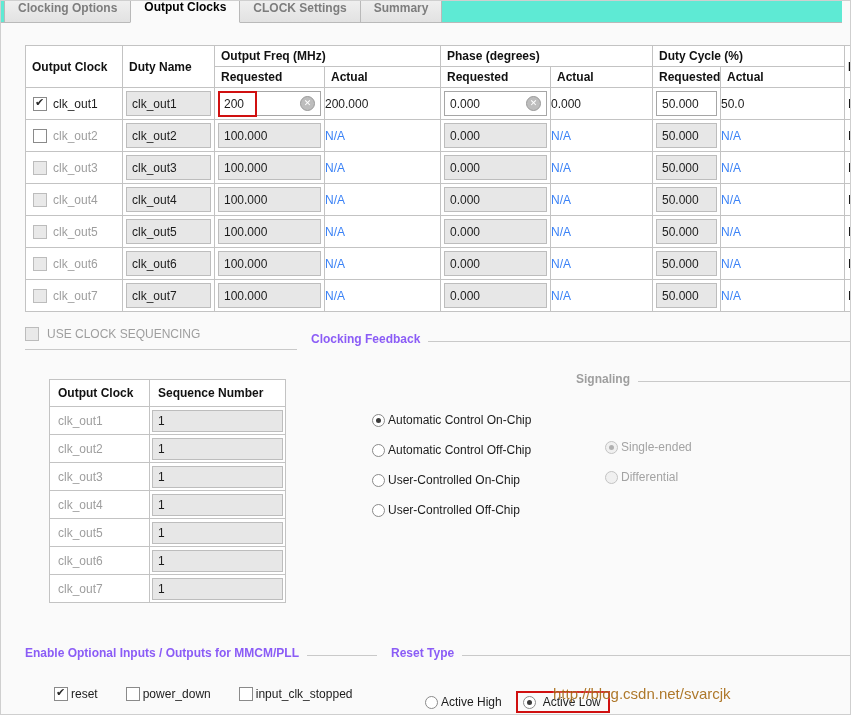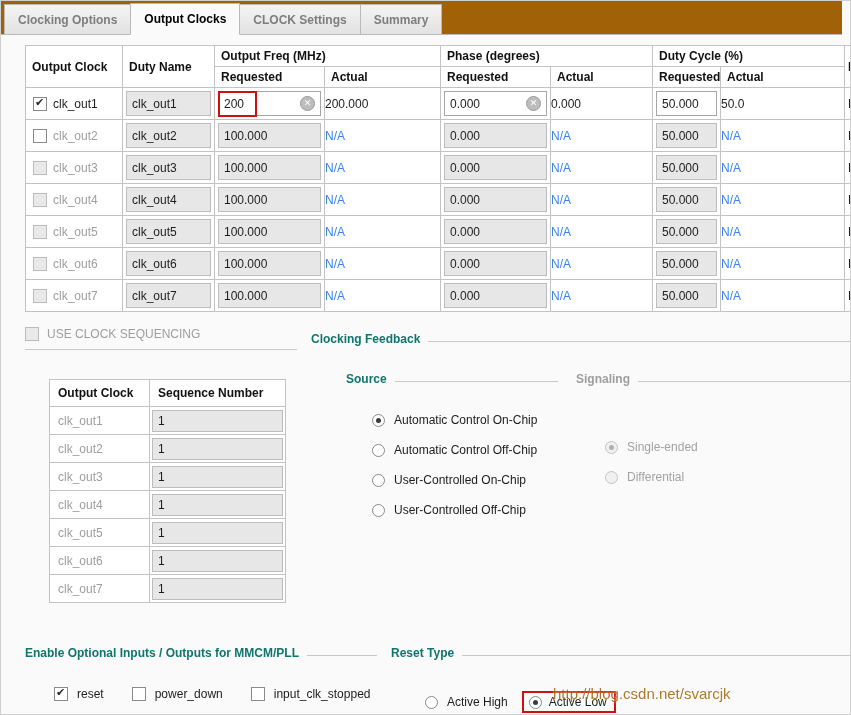--- a/index.html
+++ b/index.html
@@ -1,21 +1,21 @@
 <!DOCTYPE html>
 <html><head>
 <meta charset="utf-8">
 <style>
   * { box-sizing: border-box; }
   html,body { margin:0; padding:0; }
   body { font-family:"Liberation Sans", sans-serif; font-size:12px; color:#222; }
   .screen { position:relative; width:851px; height:715px; background:#fafafa; overflow:hidden; border:1px solid #cfcfcf; }
 
   
-  .tabbar { position:absolute; left:0; top:0; right:8px; height:34px; background:#a16207;
+  .tabbar { position:absolute; left:0; top:0; right:8px; height:22px; background:#5eead4;
             border-bottom:1px solid #b9b9b9; display:flex; align-items:flex-end; padding-left:4px; }
   .tab { padding:8px 13px 7px 13px; border:1px solid #b9b9b9; border-bottom:none; margin-left:-1px;
          background:linear-gradient(#f4f4f4,#e2e2e2); color:#7d7d7d; font-weight:bold; cursor:default; }
   .tab.active { background:#fafafa; color:#000; position:relative; margin-bottom:-1px; z-index:2;
                 border-bottom:1px solid #fafafa; padding-bottom:8px; }
 
   
   table.clk { position:absolute; left:24px; top:44px; width:859px; table-layout:fixed;
               border-collapse:collapse; background:#fff; }
   table.clk th, table.clk td { border:1px solid #c3c3c3; }
@@ -40,25 +40,25 @@
   .cb { width:14px; height:14px; border:1px solid #8a8a8a; background:#fff; display:inline-block;
         position:relative; flex:0 0 14px; }
   .cb.checked::after { content:"\2714"; position:absolute; left:1px; top:-2px; font-size:11px; color:#2a2a2a; }
   .cb.dis { background:#e9e9e9; border-color:#bcbcbc; }
   .radio { width:13px; height:13px; border:1px solid #8a8a8a; border-radius:50%; background:#fff;
            display:inline-block; position:relative; flex:0 0 13px; }
   .radio.sel::after { content:""; position:absolute; left:3px; top:3px; width:5px; height:5px;
                       border-radius:50%; background:#3a3a3a; }
   .radio.dis { border-color:#c3c3c3; background:#f0f0f0; }
   .radio.dis.sel::after { background:#b0b0b0; }
-  .ctl-row { display:flex; align-items:center; gap:9px; }
+  .ctl-row { display:flex; align-items:center; gap:3px; }
 
   
   .sect { position:absolute; display:flex; align-items:flex-end; gap:8px; }
-  .sect .t { font-weight:bold; color:#0f766e; white-space:nowrap; padding-bottom:1px; }
+  .sect .t { font-weight:bold; color:#8b5cf6; white-space:nowrap; padding-bottom:1px; }
   .sect .t.gray { color:#9e9e9e; }
   .sect .line { flex:1; border-bottom:1px solid #c9c9c9; margin-bottom:5px; }
 
   
   .seq-head { position:absolute; left:24px; top:326px; width:272px; }
   .seq-head .row { display:flex; align-items:center; gap:8px; color:#9e9e9e; }
   .seq-head .line { border-bottom:1px solid #c9c9c9; margin-top:8px; }
   table.seq { position:absolute; left:48px; top:378px; border-collapse:collapse; background:#fff; table-layout:fixed; }
   table.seq th, table.seq td { border:1px solid #c3c3c3; }
   table.seq th { text-align:left; font-weight:bold; padding:6px 8px; color:#111; }
@@ -436,24 +436,20 @@
           <td class="clk-c">clk_out7</td>
           <td>
             <div class="field dis">
               <span class="dark">1</span>
             </div>
           </td>
         </tr>
     </tbody>
   </table>
 
-  <div class="sect" style="left:345px; top:371px; width:212px;">
-    <span class="t">Source</span>
-    <div class="line"></div>
-  </div>
   <div class="vgroup" style="left:371px; top:412px;">
     <div class="ctl-row">
         <span class="radio sel"></span>
         <span class="lbl">Automatic Control On-Chip</span>
       </div>
     <div class="ctl-row">
         <span class="radio"></span>
         <span class="lbl">Automatic Control Off-Chip</span>
       </div>
     <div class="ctl-row">

